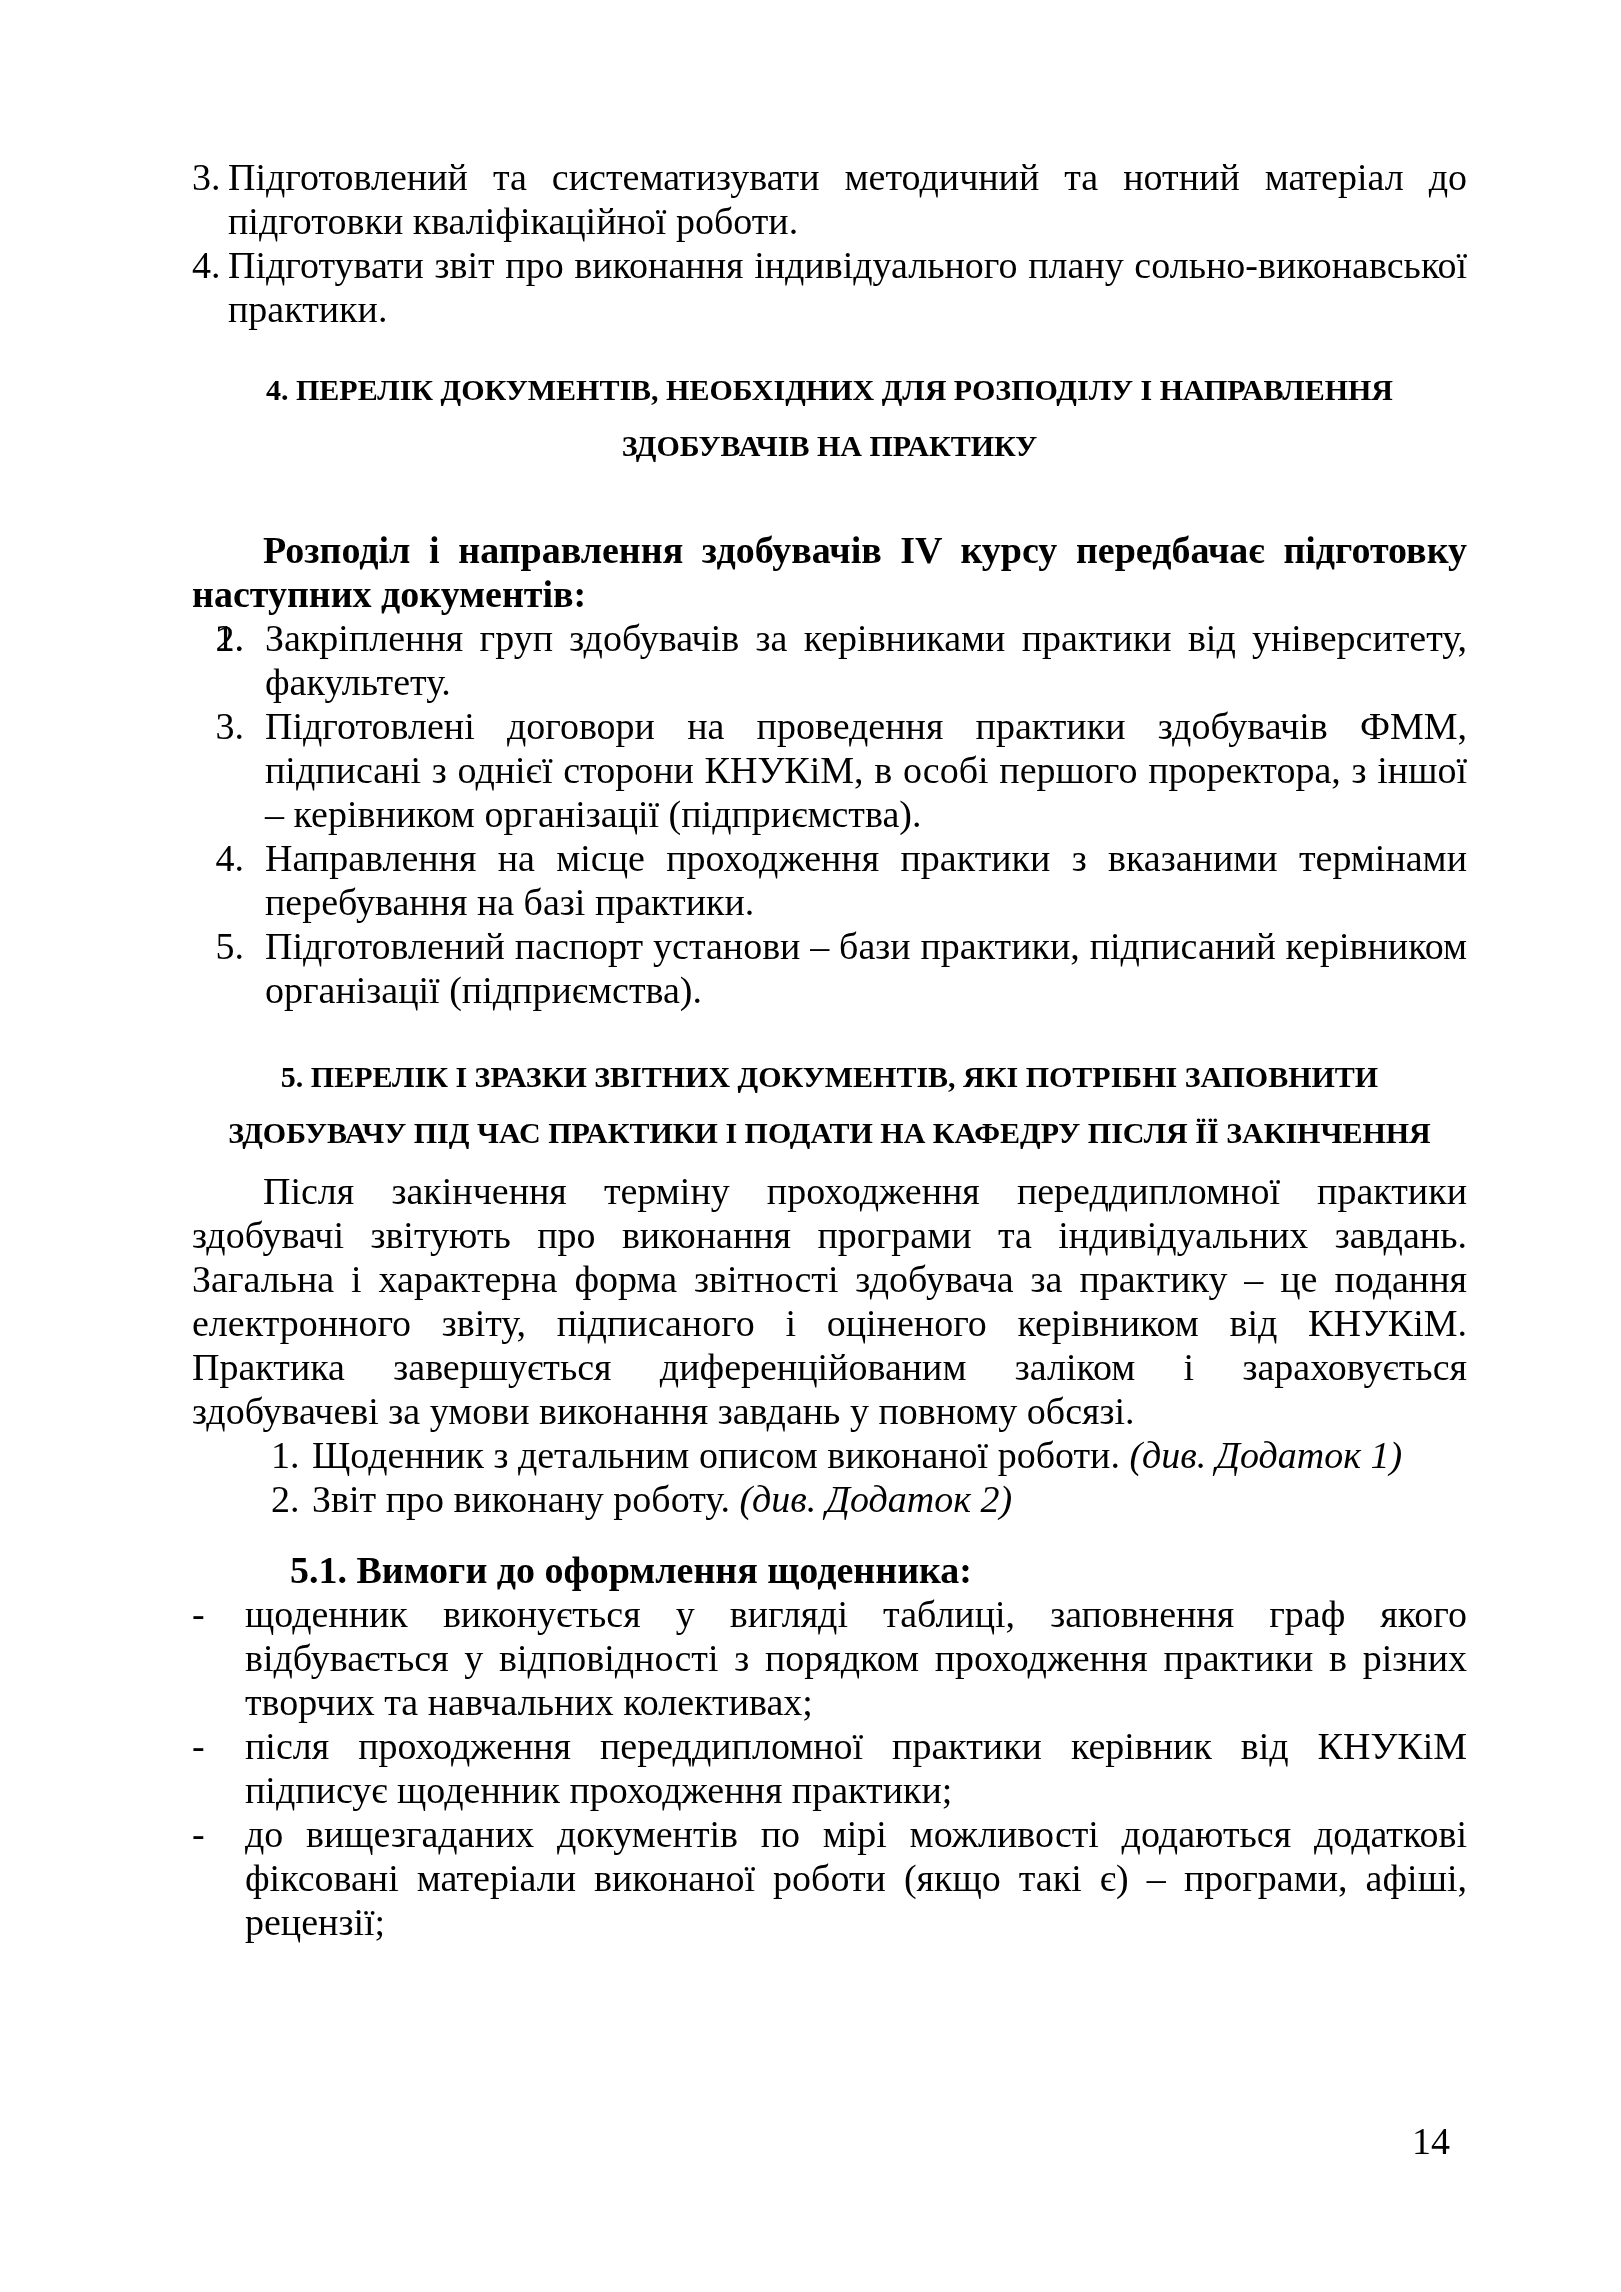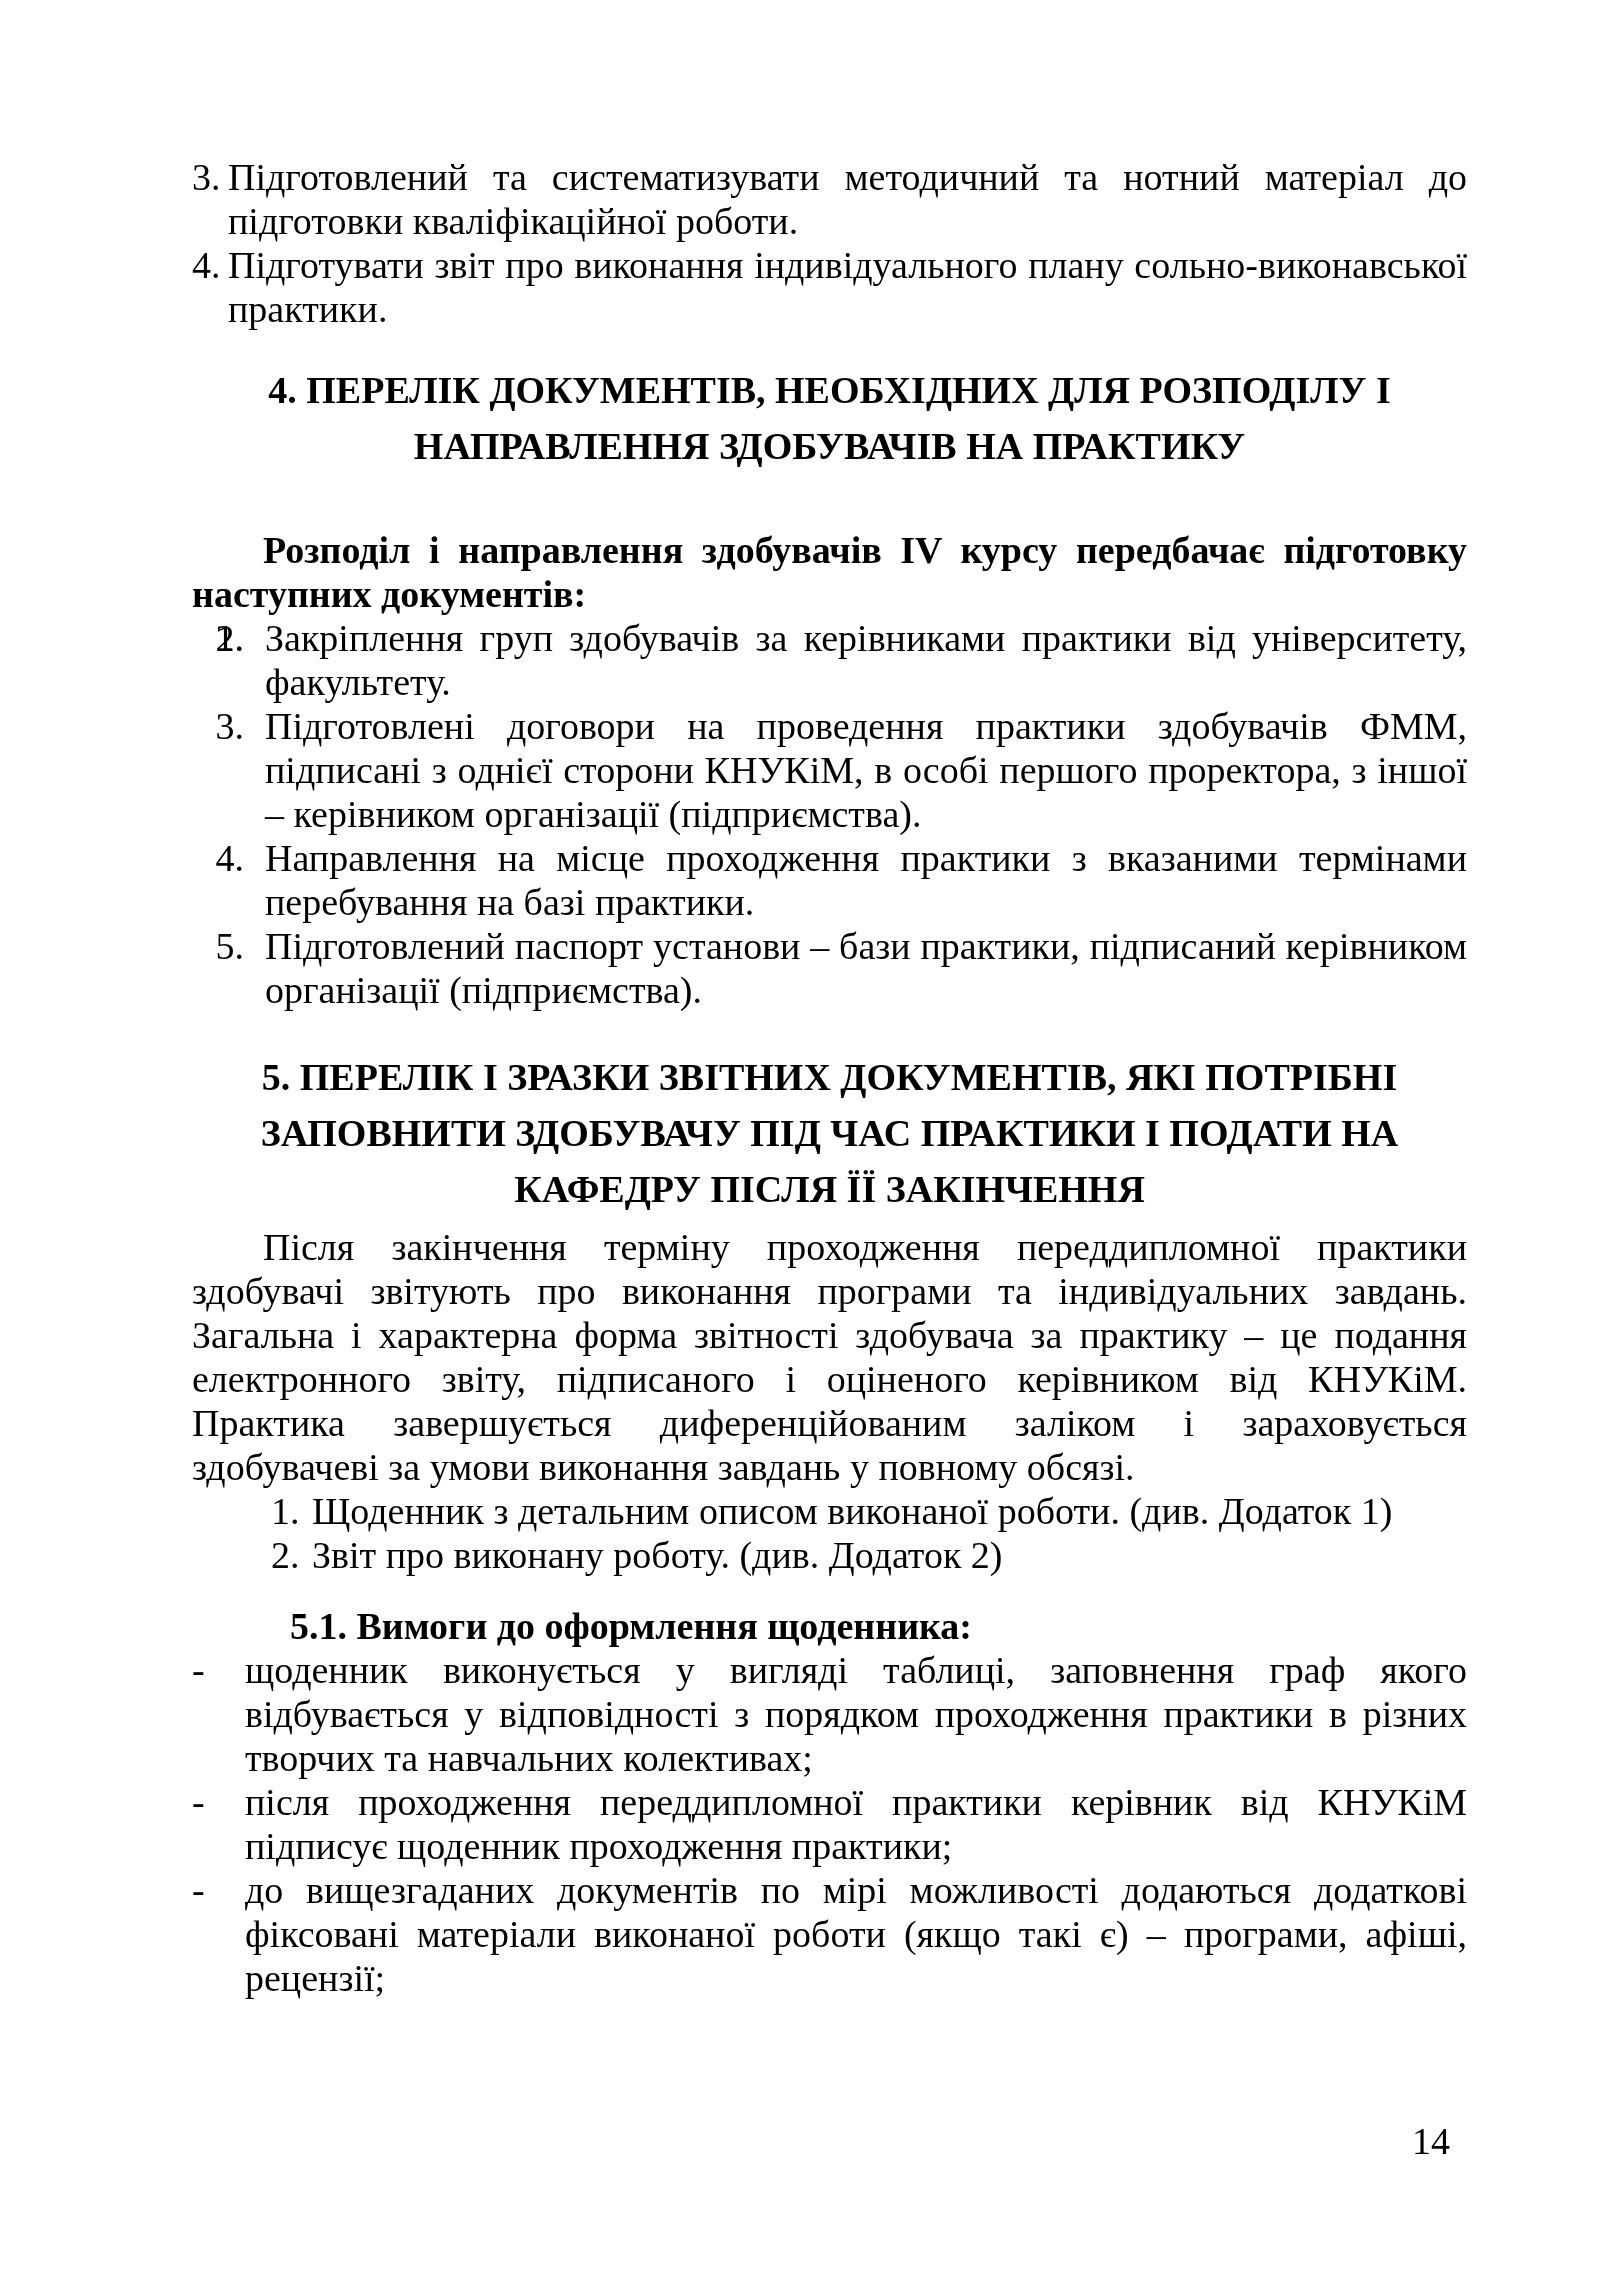--- a/index.html
+++ b/index.html
@@ -52,41 +52,41 @@
 
   
   .dashlist .li { padding-left: 53px; }
   .dashlist .marker { left: 0; }
 
   .heading {
     font-weight: bold;
     text-align: center;
     line-height: 56px;
     margin: 0;
-    font-size: 38px;
+    font-size: 30px;
   }
   .h4 { margin-top: 31px; }
   .h5 { margin-top: 37px; text-align: center; }
 
   .intro {
     font-weight: bold;
     text-indent: 71px;
     margin-top: 54px;
   }
   .p1 { text-indent: 71px; margin-top: 7.8px; }
   .p2 { text-indent: 71px; }
 
   .sub51 {
     font-weight: bold;
     padding-left: 98px;
     margin-top: 27px;
     text-align: left;
   }
 
-  .ref { }
+  .ref { font-style: italic; }
 
   .pagenum {
     position: absolute;
     top: 2119px;
     right: 171px;
   }
 </style>
 </head>
 <body>
 

